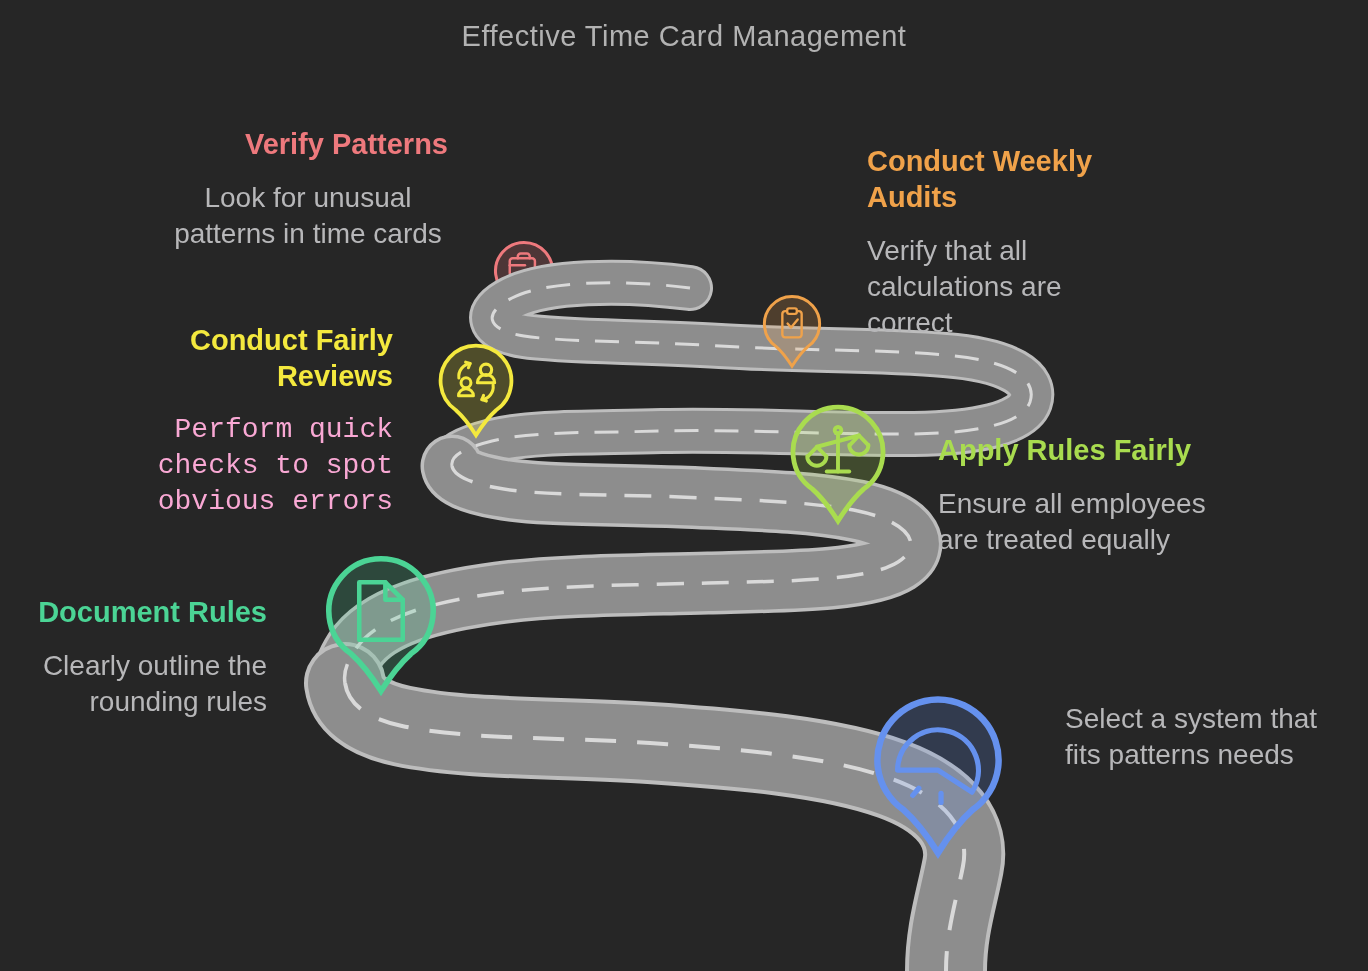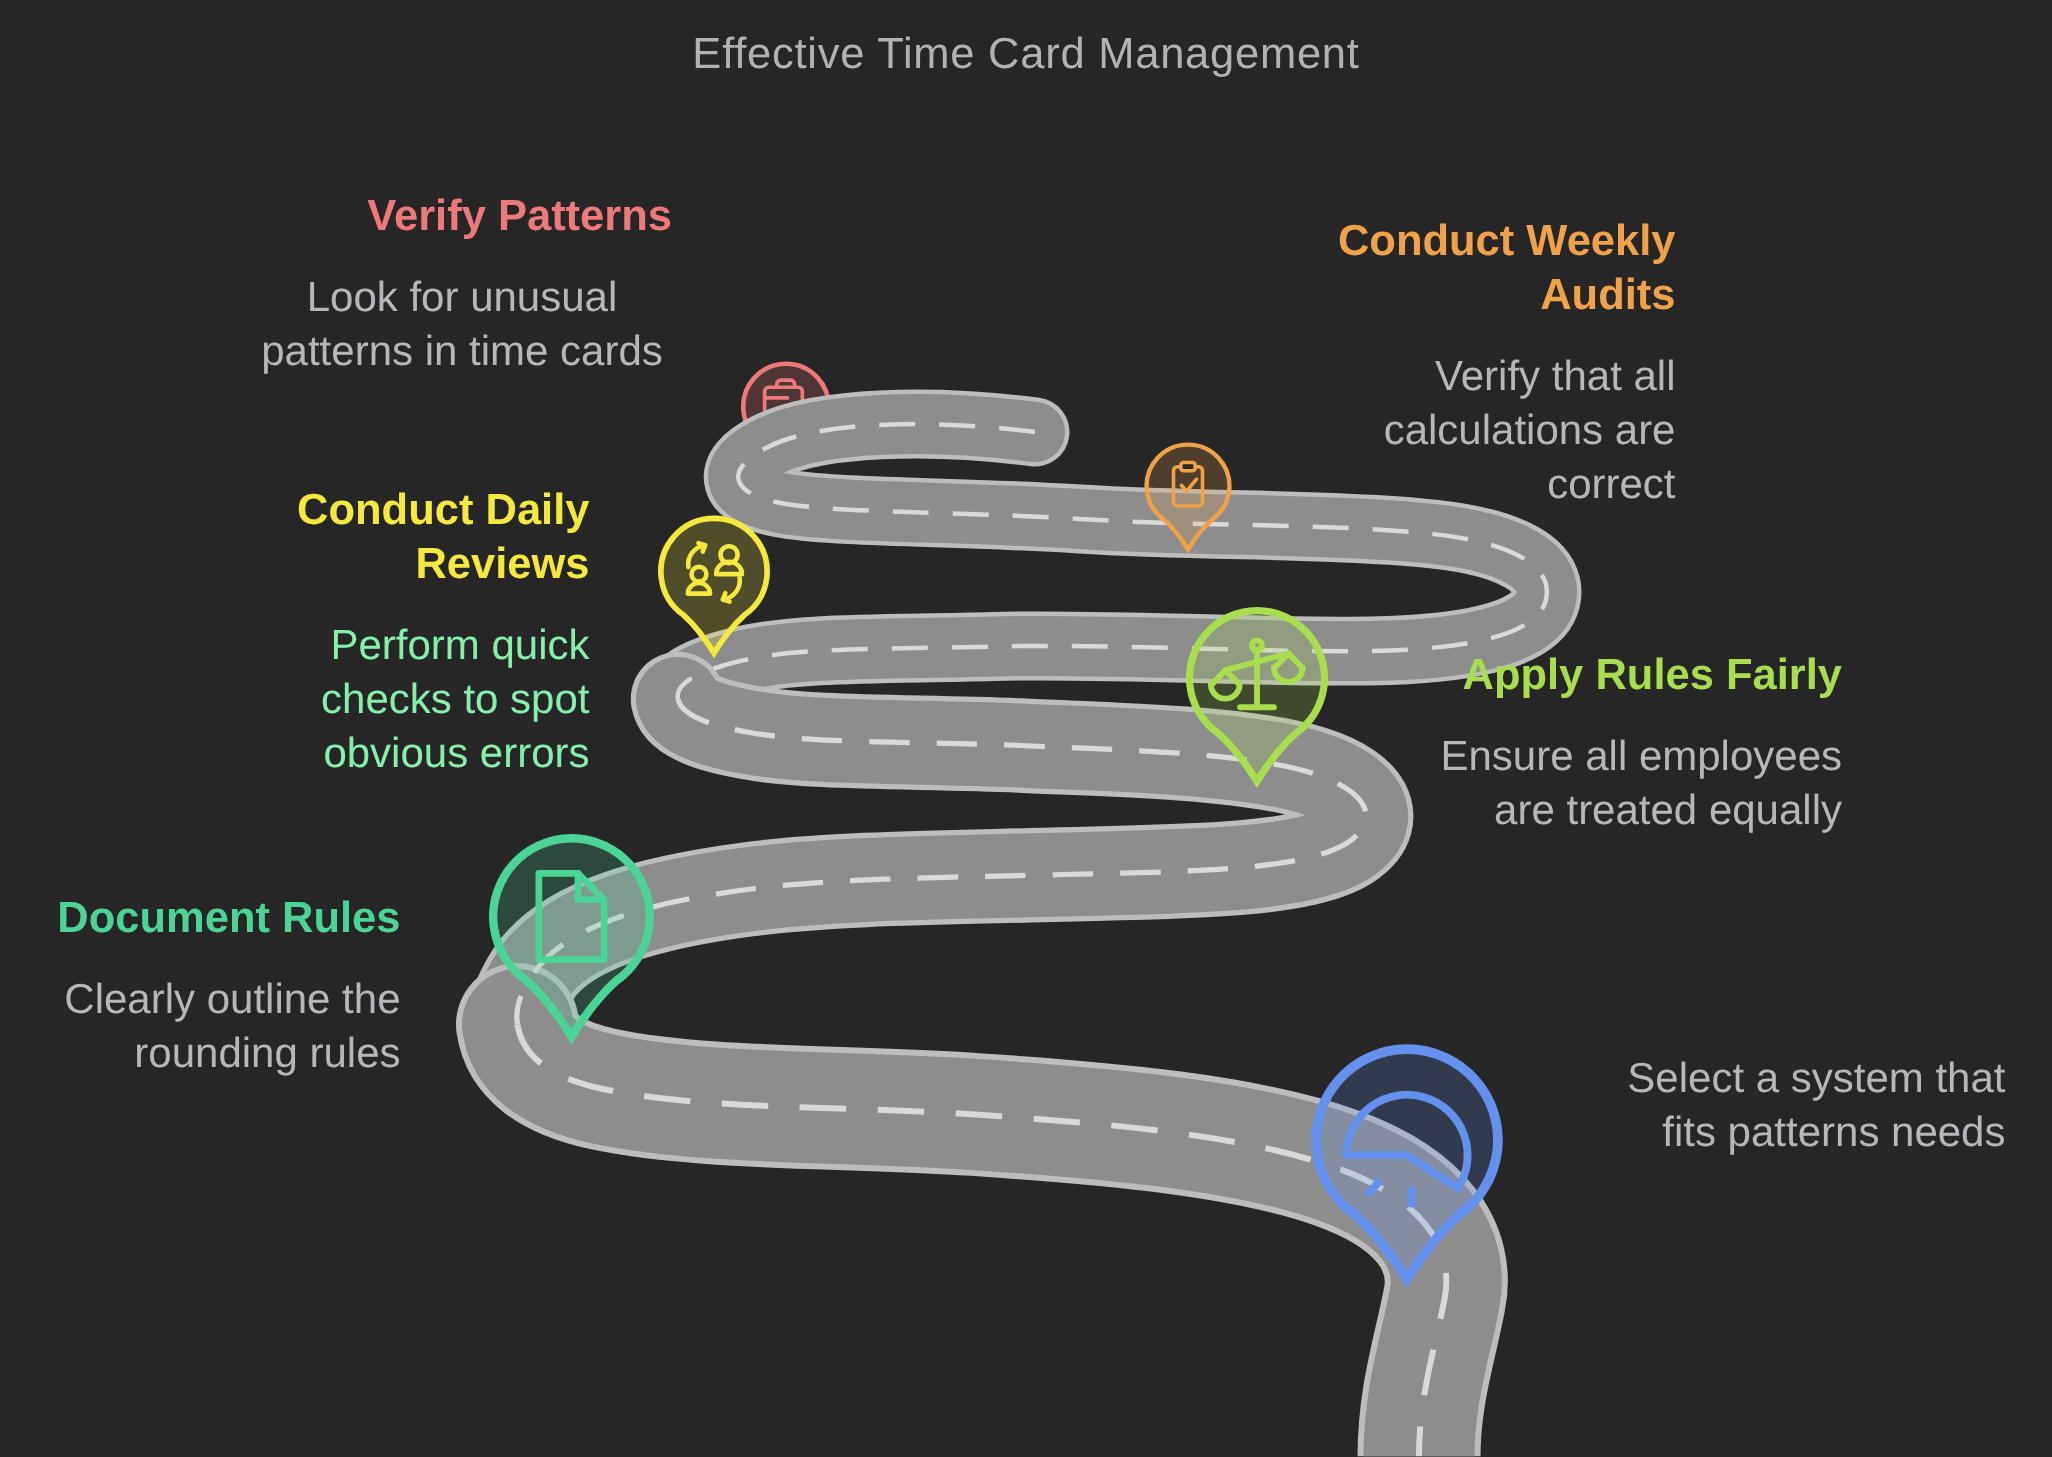--- a/index.html
+++ b/index.html
@@ -4,21 +4,21 @@
 <style>
   html,body{margin:0;padding:0;}
   body{font-family:"Liberation Sans", sans-serif;}
   .canvas{position:relative;width:1368px;height:971px;overflow:hidden;}
   .title{position:absolute;top:20px;left:0;width:100%;text-align:center;
          font-size:29px;font-weight:400;letter-spacing:0.5px;}
   .step{position:absolute;}
   .step h2{margin:0 0 18px 0;font-size:29px;font-weight:700;line-height:36px;}
   .step p{margin:0;font-size:28px;font-weight:400;line-height:36px;}
   .ta-r{text-align:right;}
-  .ta-l{text-align:right;}
+  .ta-l{text-align:left;}
   svg.road-svg{position:absolute;top:0;left:0;}
   .road-edge,.road-body{fill:none;stroke-linecap:round;stroke-linejoin:round;}
   .road-dash{fill:none;stroke-linecap:butt;}
   .pin{fill-opacity:0.2;stroke-width:3.2;}
   .icon{stroke-width:2.6;stroke-linecap:round;stroke-linejoin:round;}
   .icon path,.icon circle,.icon rect{fill:none;}
 </style>
 </head>
 <body style="background-color: rgb(38, 38, 38);">
 
@@ -110,22 +110,22 @@
     <h2 style="color: rgb(238, 121, 125);">Verify Patterns</h2>
     <p style="color: rgb(183, 183, 185); text-align: center;">Look for unusual patterns in time cards</p>
   </div>
 
   <div class="step ta-l" style="left:867px;top:143px;width:250px;">
     <h2 style="color: rgb(240, 162, 74);">Conduct Weekly Audits</h2>
     <p style="color: rgb(183, 183, 185);">Verify that all calculations are correct</p>
   </div>
 
   <div class="step ta-r" style="right:975px;top:322px;width:250px;">
-    <h2 style="color: rgb(244, 233, 62);">Conduct Daily Reviews</h2>
-    <p style="color: #86efac;">Perform quick checks to spot obvious errors</p>
+    <h2 style="color: rgb(244, 233, 62);">Conduct Fairly Reviews</h2>
+    <p style="color: #f9a8d4; font-family: Liberation Mono, monospace;">Perform quick checks to spot obvious errors</p>
   </div>
 
   <div class="step ta-r" style="right:1101px;top:594px;width:255px;">
     <h2 style="color: rgb(75, 212, 149);">Document Rules</h2>
     <p style="color: rgb(183, 183, 185);">Clearly outline the rounding rules</p>
   </div>
 
   <div class="step ta-l" style="left:938px;top:432px;width:290px;">
     <h2 style="color: rgb(169, 220, 79);">Apply Rules Fairly</h2>
     <p style="color: rgb(183, 183, 185);">Ensure all employees are treated equally</p>

